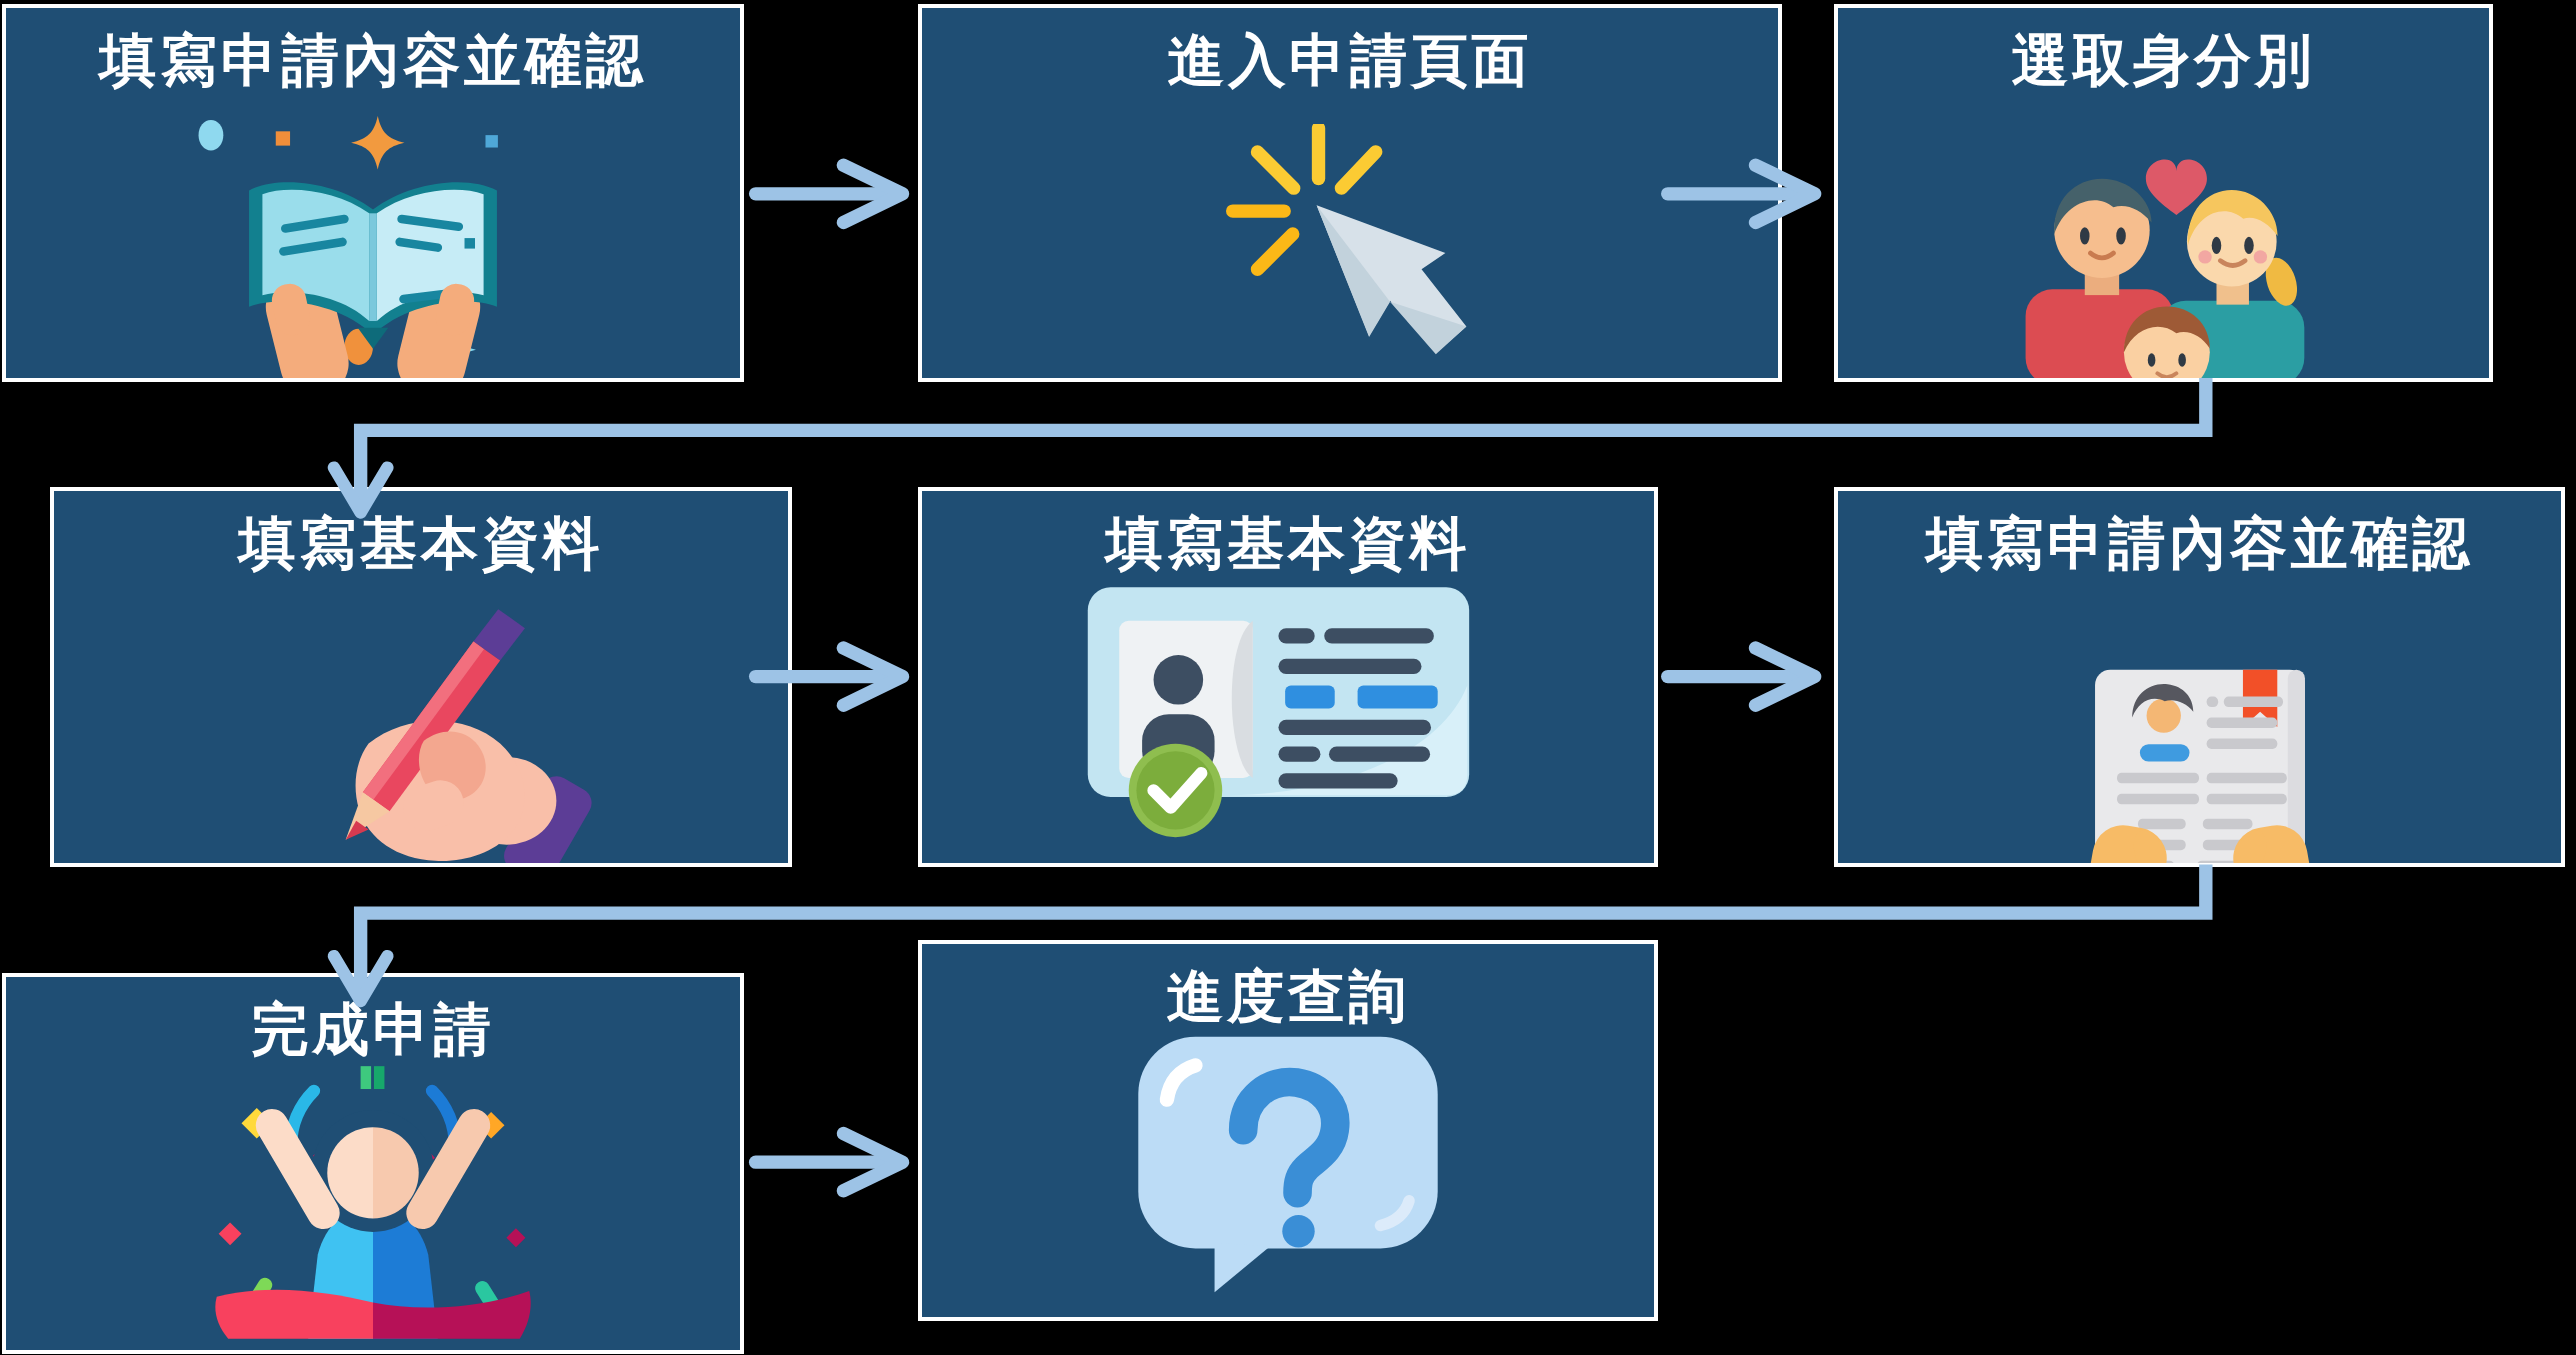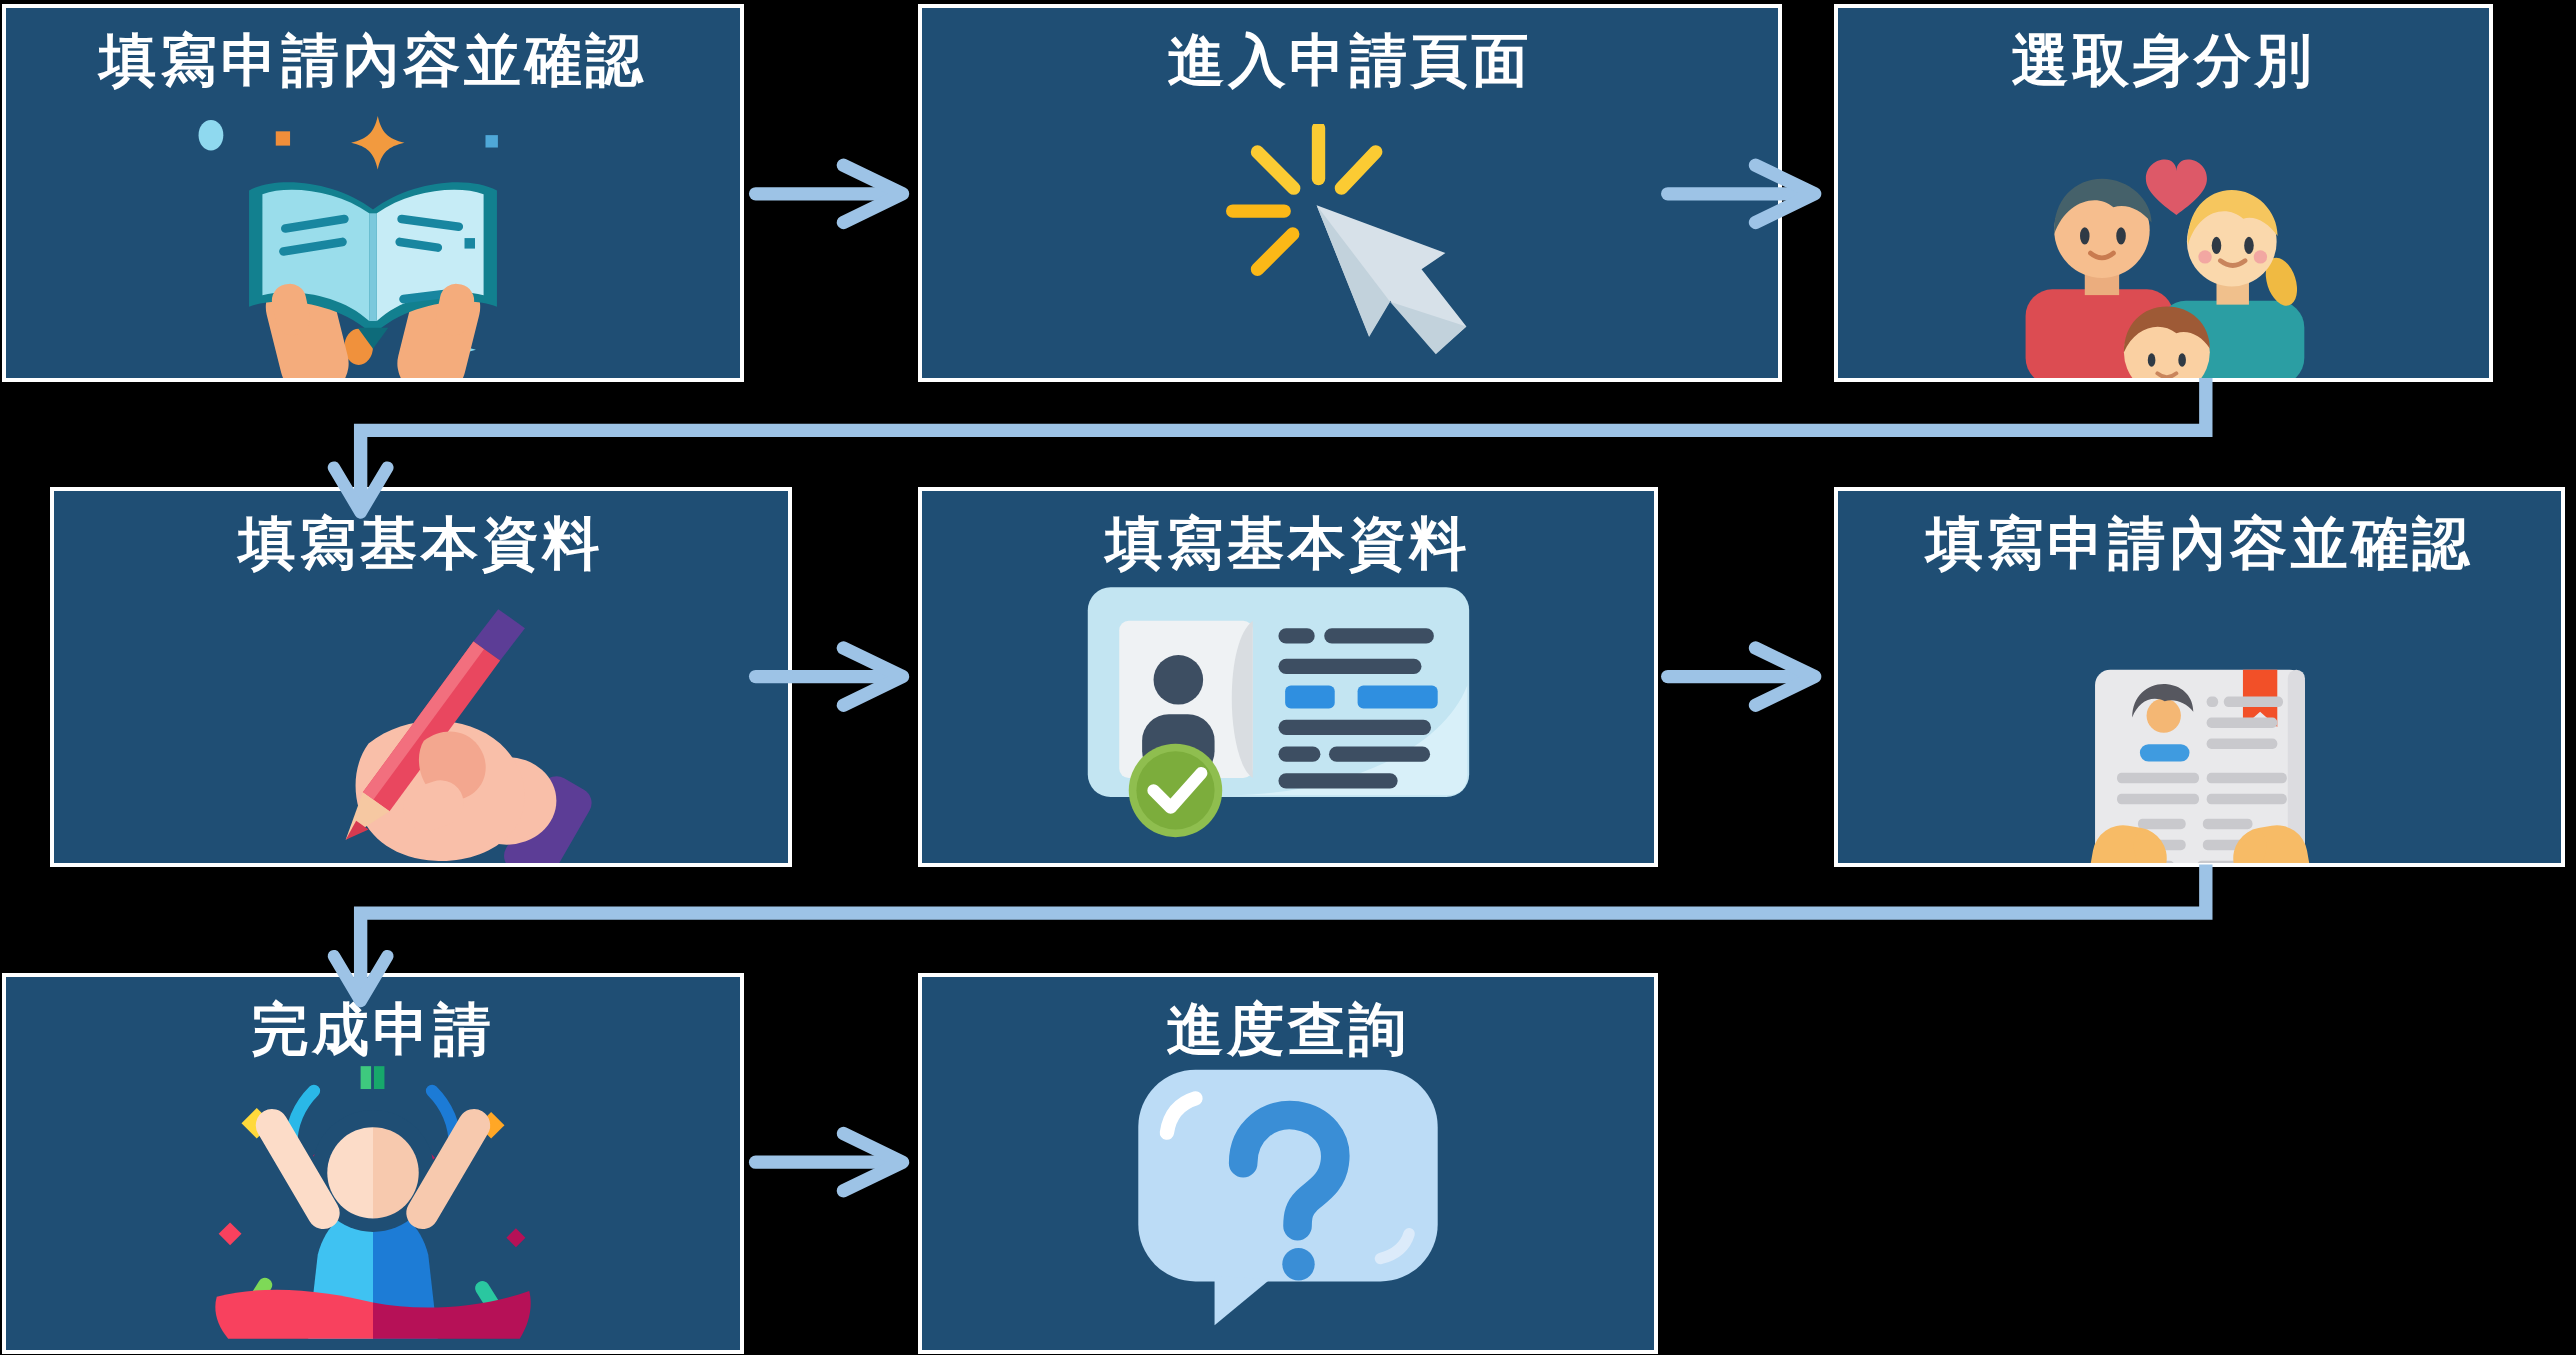--- a/index.html
+++ b/index.html
@@ -10,21 +10,21 @@
              font-weight:bold;font-size:57px;letter-spacing:3.8px;line-height:1.1;
              font-family:"Liberation Sans",sans-serif;}
   .icon-wrap{position:absolute;left:50%;transform:translateX(-50%);}
   #box1{left:1.9px;top:3.8px;width:742px;height:378px;}
   #box2{left:918px;top:3.8px;width:864px;height:378px;}
   #box3{left:1834px;top:3.8px;width:659px;height:378px;}
   #box4{left:1.9px;top:487px;width:742px;height:380px;margin-left:48px;}
   #box5{left:918px;top:487px;width:740px;height:380px;}
   #box6{left:1834px;top:487px;width:731px;height:380px;}
   #box7{left:1.9px;top:973px;width:742px;height:381px;padding-left:40px;}
-  #box8{left:918px;top:973px;width:740px;height:381px;}
+  #box8{left:918px;top:940px;width:740px;height:381px;}
   #arrow-layer{position:absolute;left:0;top:0;width:2576px;height:1356px;pointer-events:none;}
   svg{display:block;}
 </style>
 </head>
 <body>
 
 <div class="canvas">
 
   <div class="box" id="box1">
     <div class="box-title">填寫申請內容並確認</div>

